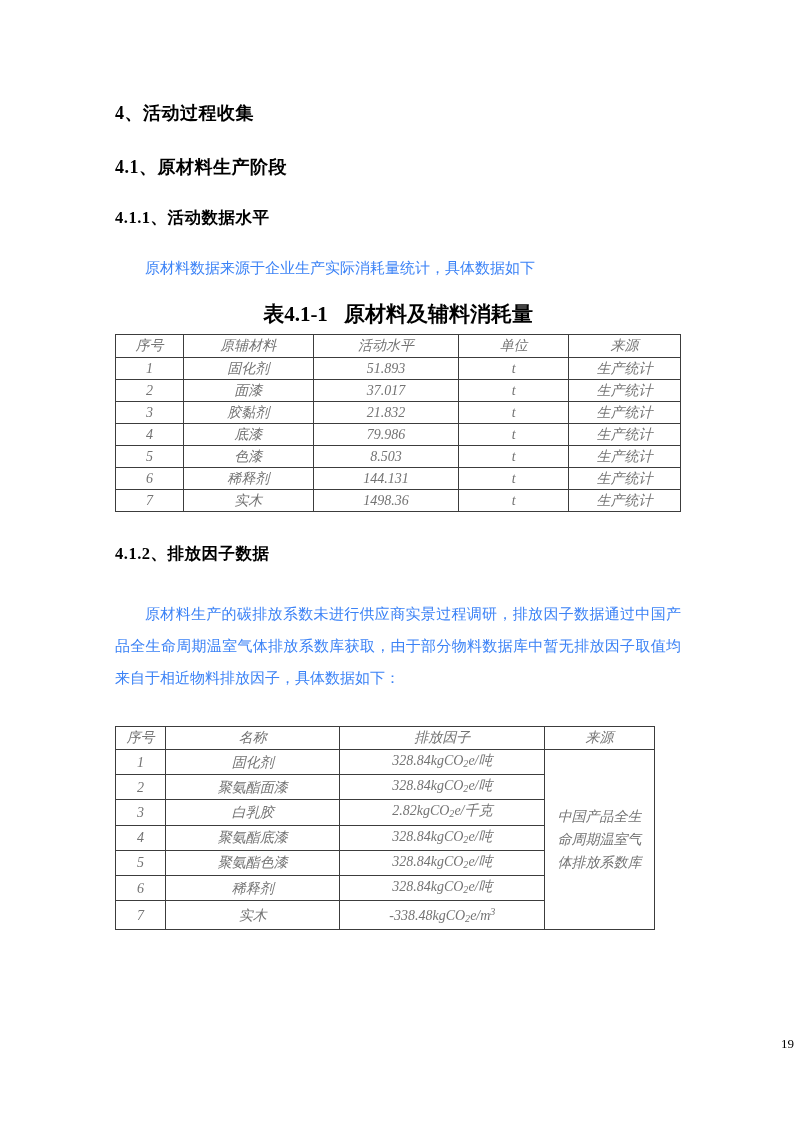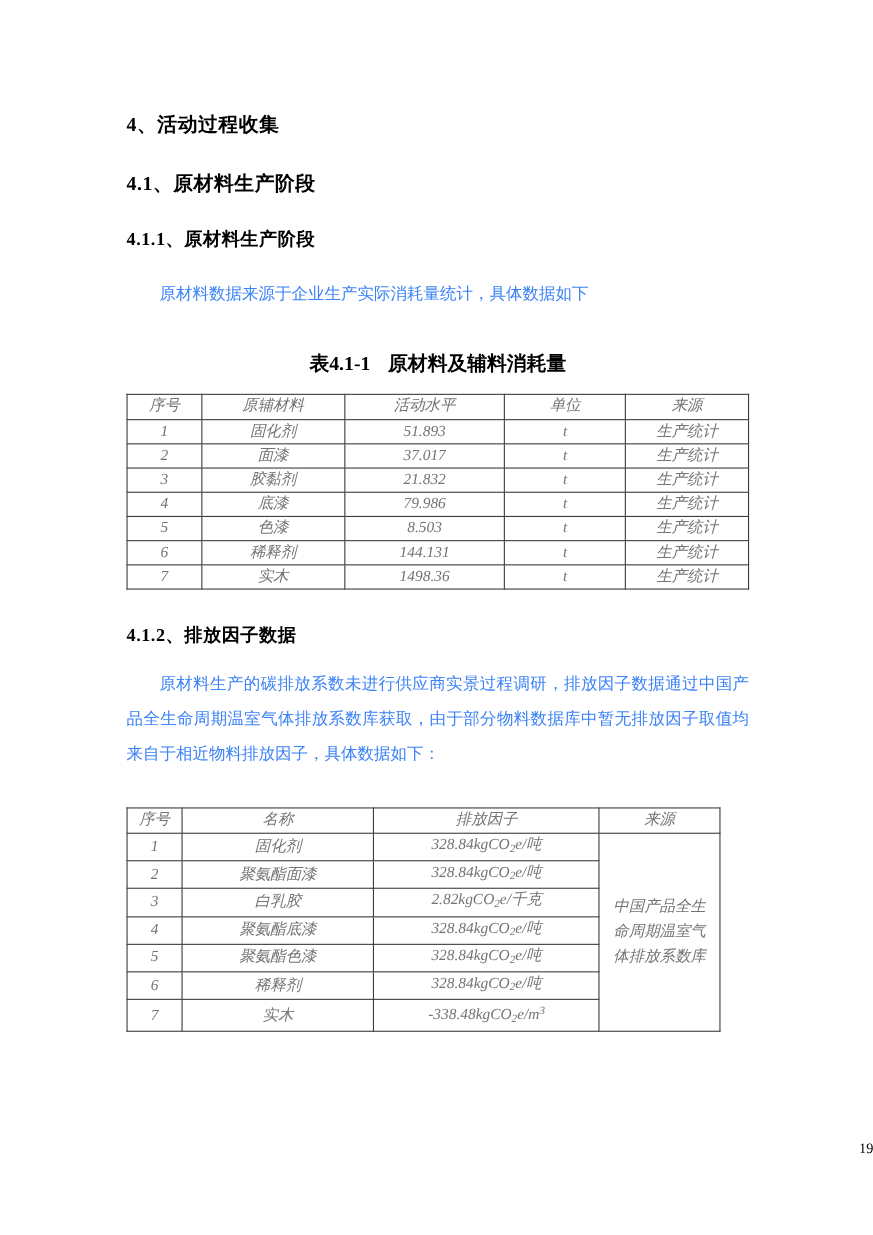--- a/index.html
+++ b/index.html
@@ -51,42 +51,42 @@
     line-height: 26px;
     margin-bottom: 26px;
   }
   h3.sec-3 {
     font-size: 16.5px;
     line-height: 24px;
     margin-bottom: 22px;
   }
   h3.sec-3.second {
     margin-top: 0;
-    margin-bottom: 16px;
+    margin-bottom: 32px;
   }
 
   
   p.body-text {
     margin: 0;
     font-size: 15px;
     line-height: 32px;
     text-align: justify;
     text-justify: inter-ideograph;
     text-indent: 2em;
     color: #3b82f6;
     font-family: "Liberation Serif", "DejaVu Serif", serif;
   }
 
   
   .table-caption {
     text-align: center;
     font-weight: bold;
-    font-size: 18px;
+    font-size: 21px;
     line-height: 24px;
-    margin: 16px;
+    margin: 0;
     font-family: "Liberation Serif", "DejaVu Serif", serif;
   }
   .table-caption .cap-num { margin-right: 0; }
   .table-caption .cap-gap { display: inline-block; width: 16px; }
 
   
   table.doc-table {
     border-collapse: collapse;
     font-size: 14px;
     font-family: "Liberation Serif", "DejaVu Serif", serif;
@@ -155,21 +155,21 @@
 </head>
 <body>
 
 <div class="page">
   <div class="content">
 
     <h1 class="sec-1">4、活动过程收集</h1>
 
     <h2 class="sec-2">4.1、原材料生产阶段</h2>
 
-    <h3 class="sec-3">4.1.1、原材料生产阶段</h3>
+    <h3 class="sec-3">4.1.1、活动数据水平</h3>
 
     <p class="body-text">原材料数据来源于企业生产实际消耗量统计，具体数据如下</p>
 
     <div class="spacer-18"></div>
 
     <p class="table-caption">
       <span class="cap-num">表4.1-1</span><span class="cap-gap"></span><span>原材料及辅料消耗量</span>
     </p>
 
     <table id="table-consumption" class="doc-table">

